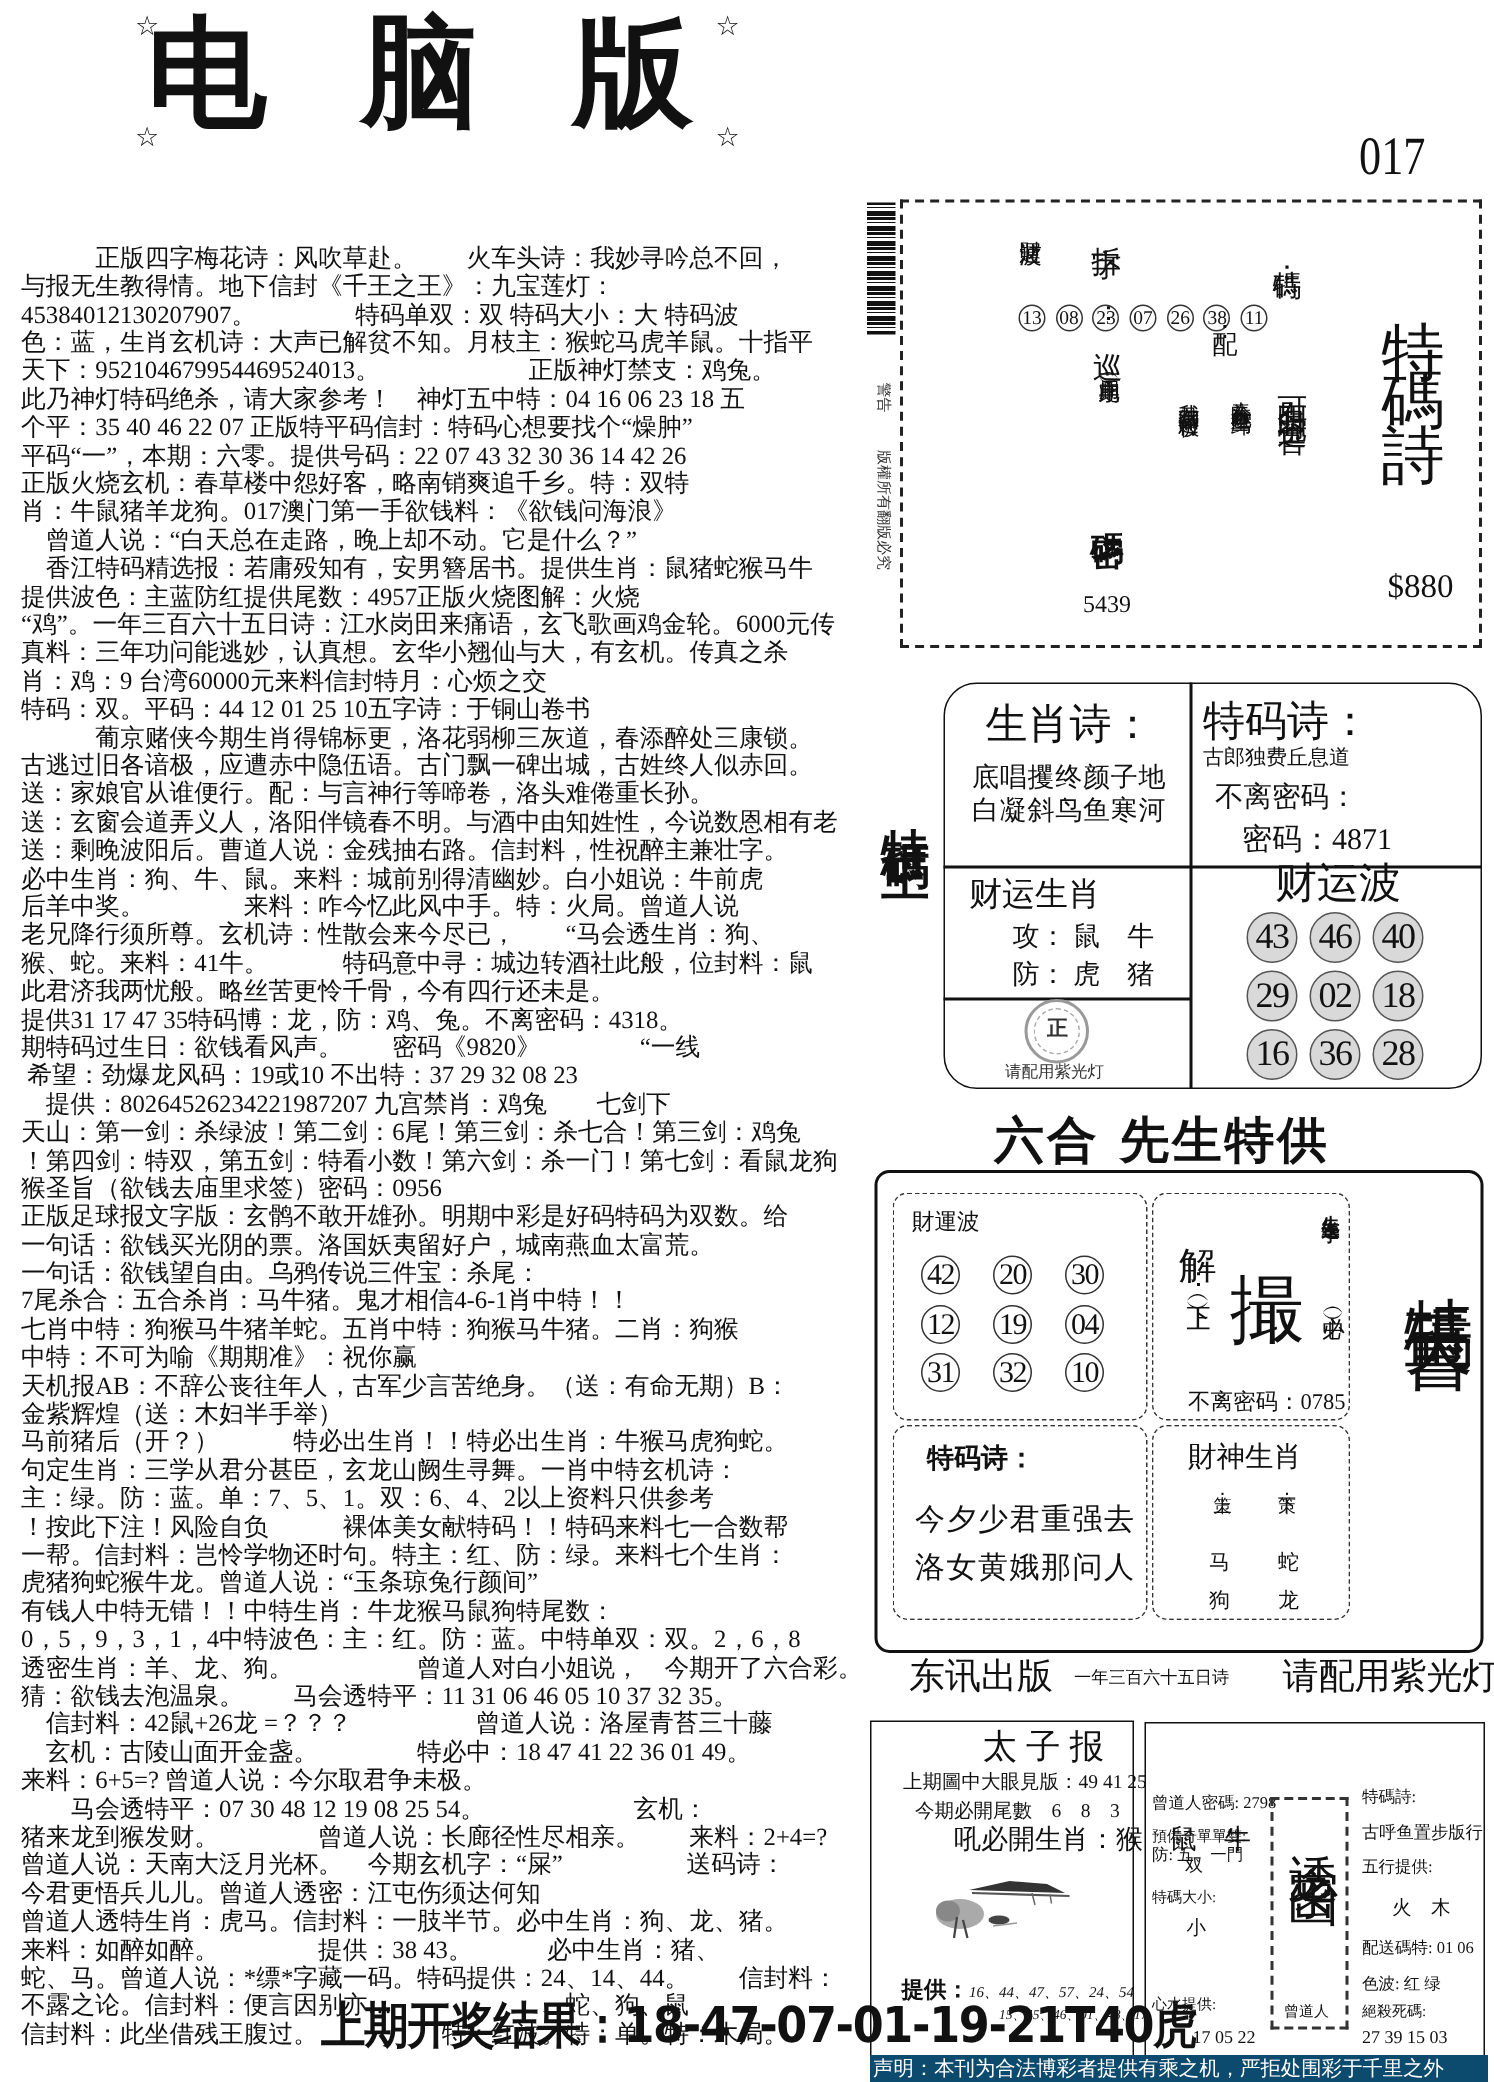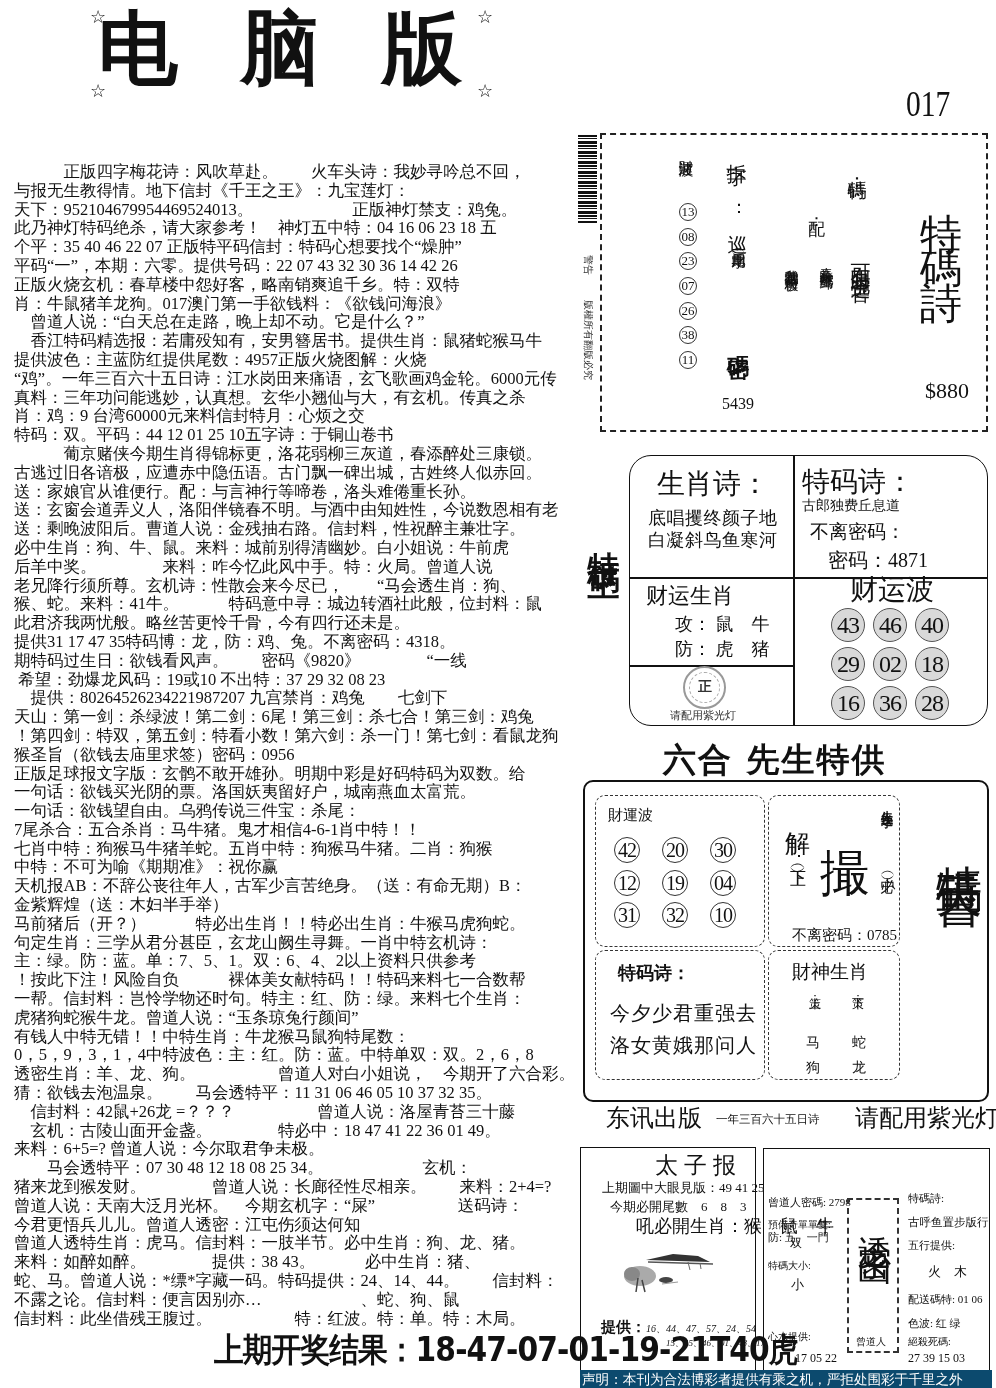--- a/index.html
+++ b/index.html
@@ -11,21 +11,21 @@
 #leftcol{position:absolute;left:14px;top:163px;width:610px;font-size:16.5px;line-height:18.8px}
 #leftcol .ln{white-space:pre;height:18.8px;overflow:visible}
 .star{font-size:18px}
 .title{left:98px;top:8px;font-size:80px;letter-spacing:62px;font-weight:bold;font-family:"DejaVu Serif",serif}
 .issue{left:906px;top:86px;font-size:36px;transform:scaleX(.82);transform-origin:left top}
 
 .box1{position:absolute;left:600px;top:133px;width:388px;height:299px;border:2px dashed #222}
 .barcode{position:absolute;left:578px;top:135px;width:19px;height:88px;
   background:repeating-linear-gradient(to bottom,#111 0 2px,#fff 2px 3px,#111 3px 4px,#fff 4px 6px,#111 6px 9px,#fff 9px 10px)}
 .side-vert{writing-mode:vertical-rl;text-orientation:sideways;font-size:10px;line-height:1;color:#333}
-.col-balls{position:absolute;left:679px;top:203px;display:flex;flex-direction:column;gap:6.7px}
+.col-balls{position:absolute;left:679px;top:203px;display:flex;flex-direction:row;gap:6.7px}
 .ball-s{width:18px;height:18px;border:1px solid #333;border-radius:50%;font-size:13px;line-height:16px;text-align:center}
 
 .box2{position:absolute;left:629px;top:455px;width:359px;height:271px;border:1.5px solid #111;border-radius:22px}
 .hline{position:absolute;height:1.5px;background:#111}
 .vline{position:absolute;width:1.5px;background:#111}
 .grid-gray{position:absolute;left:831px;top:608px;display:grid;grid-template-columns:repeat(3,34px);column-gap:8px;row-gap:5px}
 .ball-g{width:34px;height:34px;border:1px solid #555;border-radius:50%;background:#d9d9d9;font-size:24px;line-height:32px;text-align:center;letter-spacing:-1px}
 .stamp{position:absolute;left:683px;top:666px;width:43px;height:43px;border:2px solid #999;border-radius:50%;color:#333;text-align:center}
 .stamp .ring{position:absolute;left:4px;top:4px;width:31px;height:31px;border:1px dashed #aaa;border-radius:50%}
 
@@ -46,20 +46,22 @@
 <div class="a star" style="left:90px;top:8px">☆</div>
 <div class="a star" style="left:477px;top:8px">☆</div>
 <div class="a star" style="left:90px;top:82px">☆</div>
 <div class="a star" style="left:477px;top:82px">☆</div>
 <div class="a title">电脑版</div>
 <div class="a issue">017</div>
 
 <div id="leftcol">
   <div class="ln">　　　正版四字梅花诗：风吹草赴。　　火车头诗：我妙寻吟总不回，</div>
   <div class="ln">与报无生教得情。地下信封《千王之王》：九宝莲灯：</div>
+  <div class="ln">45384012130207907。　　　　特码单双：双 特码大小：大 特码波</div>
+  <div class="ln">色：蓝，生肖玄机诗：大声已解贫不知。月枝主：猴蛇马虎羊鼠。十指平</div>
   <div class="ln">天下：952104679954469524013。　　　　　　正版神灯禁支：鸡兔。</div>
   <div class="ln">此乃神灯特码绝杀，请大家参考！　神灯五中特：04 16 06 23 18 五</div>
   <div class="ln">个平：35 40 46 22 07 正版特平码信封：特码心想要找个“燥肿”</div>
   <div class="ln">平码“一”，本期：六零。提供号码：22 07 43 32 30 36 14 42 26</div>
   <div class="ln">正版火烧玄机：春草楼中怨好客，略南销爽追千乡。特：双特</div>
   <div class="ln">肖：牛鼠猪羊龙狗。017澳门第一手欲钱料：《欲钱问海浪》</div>
   <div class="ln">　曾道人说：“白天总在走路，晚上却不动。它是什么？”</div>
   <div class="ln">　香江特码精选报：若庸殁知有，安男簪居书。提供生肖：鼠猪蛇猴马牛</div>
   <div class="ln">提供波色：主蓝防红提供尾数：4957正版火烧图解：火烧</div>
   <div class="ln">“鸡”。一年三百六十五日诗：江水岗田来痛语，玄飞歌画鸡金轮。6000元传</div>
@@ -97,21 +99,21 @@
   <div class="ln">！按此下注！风险自负　　　裸体美女献特码！！特码来料七一合数帮</div>
   <div class="ln">一帮。信封料：岂怜学物还时句。特主：红、防：绿。来料七个生肖：</div>
   <div class="ln">虎猪狗蛇猴牛龙。曾道人说：“玉条琼兔行颜间”</div>
   <div class="ln">有钱人中特无错！！中特生肖：牛龙猴马鼠狗特尾数：</div>
   <div class="ln">0，5，9，3，1，4中特波色：主：红。防：蓝。中特单双：双。2，6，8</div>
   <div class="ln">透密生肖：羊、龙、狗。　　　　　曾道人对白小姐说，　今期开了六合彩。</div>
   <div class="ln">猜：欲钱去泡温泉。　　马会透特平：11 31 06 46 05 10 37 32 35。</div>
   <div class="ln">　信封料：42鼠+26龙 =？？？　　　　　曾道人说：洛屋青苔三十藤</div>
   <div class="ln">　玄机：古陵山面开金盏。　　　　特必中：18 47 41 22 36 01 49。</div>
   <div class="ln">来料：6+5=? 曾道人说：今尔取君争未极。</div>
-  <div class="ln">　　马会透特平：07 30 48 12 18 08 25 34。　　　　　　玄机：</div>
+  <div class="ln">　　马会透特平：07 30 48 12 19 08 25 54。　　　　　　玄机：</div>
   <div class="ln">猪来龙到猴发财。　　　　曾道人说：长廊径性尽相亲。　　来料：2+4=?</div>
   <div class="ln">曾道人说：天南大泛月光杯。　今期玄机字：“屎”　　　　　送码诗：</div>
   <div class="ln">今君更悟兵儿儿。曾道人透密：江屯伤须达何知</div>
   <div class="ln">曾道人透特生肖：虎马。信封料：一肢半节。必中生肖：狗、龙、猪。</div>
   <div class="ln">来料：如醉如醉。　　　　提供：38 43。　　　必中生肖：猪、</div>
   <div class="ln">蛇、马。曾道人说：*缥*字藏一码。特码提供：24、14、44。　　信封料：</div>
   <div class="ln">不露之论。信封料：便言因别亦…　　　　　　、蛇、狗、鼠</div>
   <div class="ln">信封料：此坐借残王腹过。　　　　　特：红波。特：单。特：木局。</div>
 </div>
 

